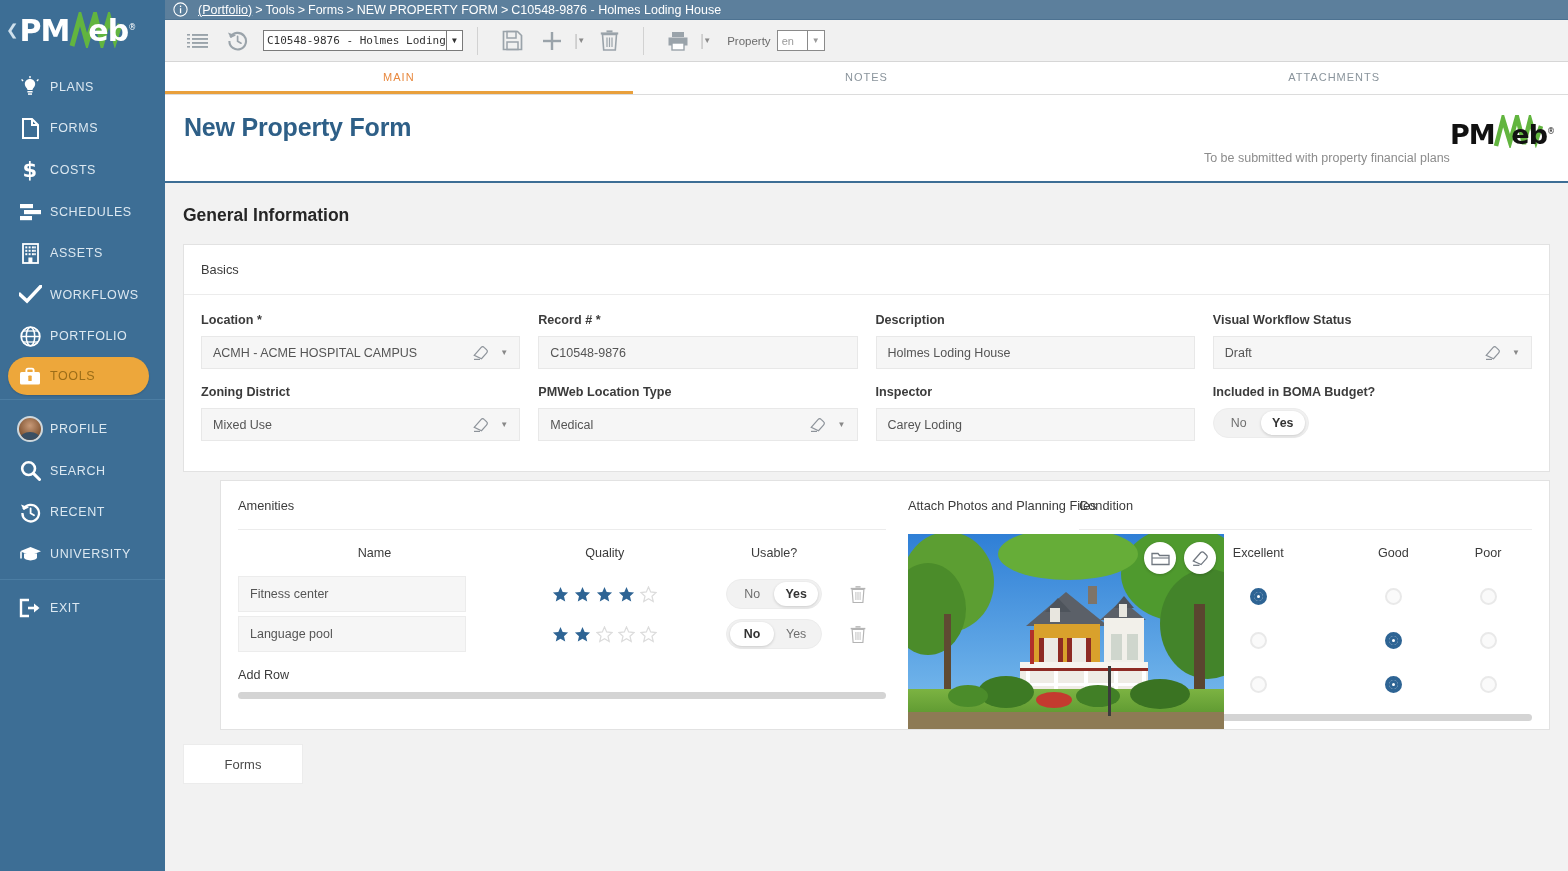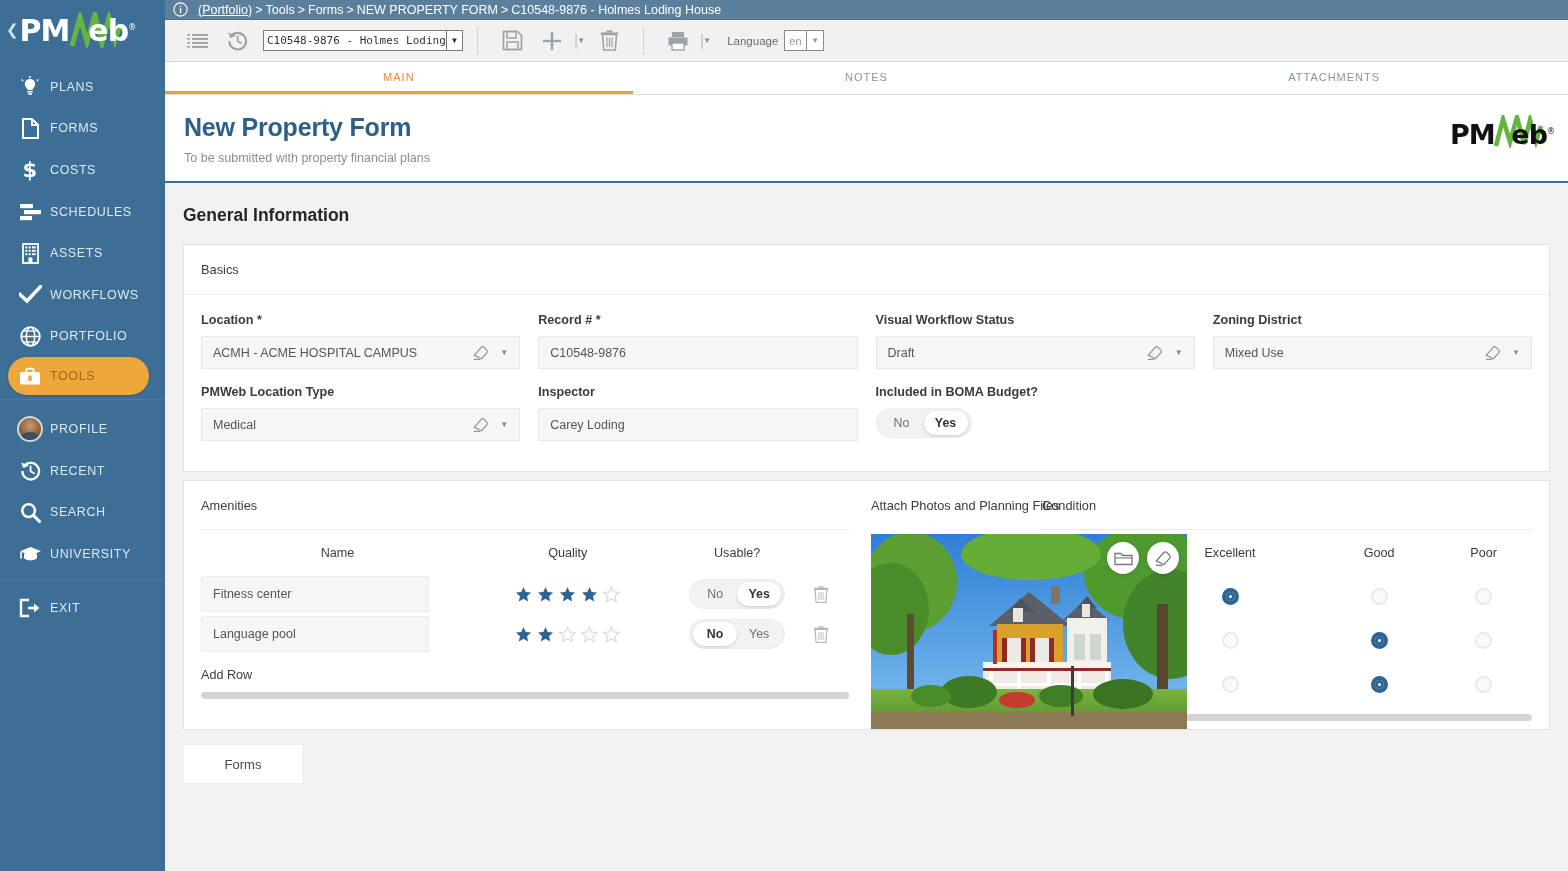--- a/index.html
+++ b/index.html
@@ -89,21 +89,21 @@
   .tb-sel .val { flex:1; padding-left:3px; overflow:hidden; white-space:nowrap; }
   .tb-sel .arrow {
     width:16px; height:19px; border-left:1px solid #7a7a7a; background:#fff;
     display:flex;align-items:center;justify-content:center;font-size:8px;
   }
   .tb-div { width:1px; height:28px; background:#d2d2d2; margin:0 14px; }
   .tb-caret { font-size:8px; color:#8a8a8a; margin-left:-3px; margin-right:4px; }
   .tb-pipe { color:#c3c3c3; margin:0 2px; }
   .lang-lbl { font-size:11.5px; color:#6b6b6b; margin:0 6px 0 12px; }
   .lang-sel {
-    height:21px; width:40px; border:1px solid #8a8a8a; background:#fff;
+    height:21px; width:48px; border:1px solid #8a8a8a; background:#fff;
     display:flex; align-items:center; font-size:11px; color:#9a9a9a;
   }
   .lang-sel .val { flex:1; padding-left:4px; }
   .lang-sel .arrow { width:17px;height:19px;border-left:1px solid #8a8a8a;display:flex;align-items:center;justify-content:center;font-size:8px;}
 
   .tabs {
     height:33px; background:#ffffff; display:flex; border-bottom:1px solid #dcdcdc;
   }
   .tab {
     flex:1; display:flex; align-items:center; justify-content:center;
@@ -111,21 +111,21 @@
     border-bottom:3px solid transparent;
   }
   .tab.active { color:#e8893f; border-bottom-color:#e9a03c; }
 
   .form-head {
     background:#ffffff; padding:18px 0 16px 19px; display:flex; align-items:flex-start;
     border-bottom:2px solid #3d6e95;
   }
   .fh-left { flex:1; }
   .fh-title { font-size:25px; color:#2e5f87; font-weight:bold; letter-spacing:-0.2px; }
-  .fh-sub { font-size:12.5px; color:#8c8c8c; margin-top:9px; }
+  .fh-sub { font-size:12.5px; color:#8c8c8c; margin-top:9px;text-align:right; }
   .fh-logo { margin:8px 14px 0 0; position:relative; }
   .logo2 {
     font-family:"DejaVu Sans", sans-serif; font-weight:bold; font-size:27px;
     color:#111; letter-spacing:-1px; line-height:1; position:relative;
   }
   .logo2-reg { font-size:8px; vertical-align:super; font-weight:normal; }
 
   
   .content {
     flex:1; background:#f2f2f2; padding:22px 18px 0 18px; overflow:hidden;
@@ -158,21 +158,21 @@
     background:#f2f2f2; border-radius:16px; padding:3px; border:1px solid #ececec;
   }
   .toggle .opt {
     min-width:44px; height:24px; border-radius:14px;
     display:flex;align-items:center;justify-content:center;
     font-size:12.4px; color:#6f6f6f; cursor:pointer; padding:0 10px;
   }
   .toggle .opt.on { background:#ffffff; color:#333; font-weight:bold; box-shadow:0 1px 3px rgba(0,0,0,0.17); }
 
   
-  .panel2 { margin-top:8px; display:flex; background:#fff; border:1px solid #e2e2e2; }
+  .panel2 { margin-top:8px; display:flex; background:#fff; border:1px solid #e2e2e2;margin-left:37px; }
   .col-amen { width:683px; flex:0 0 683px; padding:17px 0 0 17px; }
   .col-photo { width:158px; flex:0 0 158px; padding:17px 0 0 4px; }
   .col-cond { flex:1; padding:17px 17px 0 17px; }
 
   .sub-hd { font-size:12.8px; color:#3b3b3b; padding-bottom:16px; }
   .hr { height:1px; background:#ececec; }
 
   table.amen { width:100%; border-collapse:collapse; margin-top:6px; }
   table.amen th {
     font-size:12.6px; font-weight:normal; color:#3b3b3b;
@@ -345,35 +345,35 @@
     <div class="nav-group">
       <div class="nav-item">
         <span class="ic">
             <span class="avatar"></span>
           </span>
         <span class="label">PROFILE</span>
       </div>
       <div class="nav-item">
         <span class="ic">
           <svg width="21" height="21" viewBox="0 0 21 21">
+            <circle cx="8.6" cy="8.6" r="6.4" fill="none" stroke="#fff" stroke-width="2.6"></circle>
+            <line x1="13.4" y1="13.4" x2="19.5" y2="19.5" stroke="#fff" stroke-width="3" stroke-linecap="round"></line>
+          </svg>
+        </span>
+        <span class="label">SEARCH</span>
+      </div>
+      <div class="nav-item">
+        <span class="ic">
+          <svg width="21" height="21" viewBox="0 0 21 21">
             <path d="M3.4 7.2A8.3 8.3 0 1 1 2.4 11" fill="none" stroke="#fff" stroke-width="2.3"></path>
             <path d="M1 2.4 L3.6 8 L9 5.4 z" fill="#fff"></path>
             <path d="M10.6 6.4v4.8l3.4 2" fill="none" stroke="#fff" stroke-width="1.8" stroke-linecap="round"></path>
           </svg>
         </span>
         <span class="label">RECENT</span>
-      </div>
-      <div class="nav-item">
-        <span class="ic">
-          <svg width="21" height="21" viewBox="0 0 21 21">
-            <circle cx="8.6" cy="8.6" r="6.4" fill="none" stroke="#fff" stroke-width="2.6"></circle>
-            <line x1="13.4" y1="13.4" x2="19.5" y2="19.5" stroke="#fff" stroke-width="3" stroke-linecap="round"></line>
-          </svg>
-        </span>
-        <span class="label">SEARCH</span>
       </div>
       <div class="nav-item">
         <span class="ic">
           <svg width="23" height="16" viewBox="0 0 23 16">
             <path d="M11.5 1 L22 5.3 L11.5 9.6 L1 5.3 z" fill="#fff"></path>
             <path d="M5 7.4v4.2c0 1.6 3 2.8 6.5 2.8s6.5-1.2 6.5-2.8V7.4" fill="#fff"></path>
             <line x1="2" y1="6" x2="2" y2="12.5" stroke="#fff" stroke-width="1.6"></line>
           </svg>
         </span>
         <span class="label">UNIVERSITY</span>
@@ -472,21 +472,21 @@
 
       <div class="tb-ic">
         <svg width="22" height="20" viewBox="0 0 22 20">
           <rect x="5" y="1" width="12" height="5" fill="#9aa3aa"></rect>
           <path d="M1.5 6.5h19v8h-19z" fill="#9aa3aa"></path>
           <rect x="5" y="12" width="12" height="7" fill="#fff" stroke="#9aa3aa" stroke-width="1.4"></rect>
         </svg>
       </div>
       <span class="tb-pipe">|</span>
       <span class="tb-caret">▼</span>
-      <span class="lang-lbl">Language</span>
+      <span class="lang-lbl">Property</span>
       <div class="lang-sel">
         <span class="val">en</span>
         <span class="arrow">▼</span>
       </div>
     </div>
 
     <div class="tabs">
       <div class="tab active">MAIN</div>
       <div class="tab">NOTES</div>
       <div class="tab">ATTACHMENTS</div>
@@ -529,20 +529,26 @@
               </div>
             </div>
 
             <div class="fld">
               <div class="fld-lbl">Record # *</div>
               <div class="inp">
                 <span class="v">C10548-9876</span>
               </div>
             </div>
 
+            <div class="fld">
+              <div class="fld-lbl">Description</div>
+              <div class="inp">
+                <span class="v">Holmes Loding House</span>
+              </div>
+            </div>
 
             <div class="fld">
               <div class="fld-lbl">Visual Workflow Status</div>
               <div class="inp">
                 <span class="v">Draft</span>
                 <span class="eraser">
                   <svg width="17" height="17" viewBox="0 0 17 17">
                       <path d="M2.2 11.3 L9.2 3.3 a2 2 0 0 1 2.9 0 l2.6 2.6 a2 2 0 0 1 0 2.9 l-5.2 5.9 z" fill="none" stroke="#8d939a" stroke-width="1.2"></path>
                       <line x1="2" y1="15.4" x2="8" y2="15.4" stroke="#8d939a" stroke-width="1.2"></line>
                     </svg>

